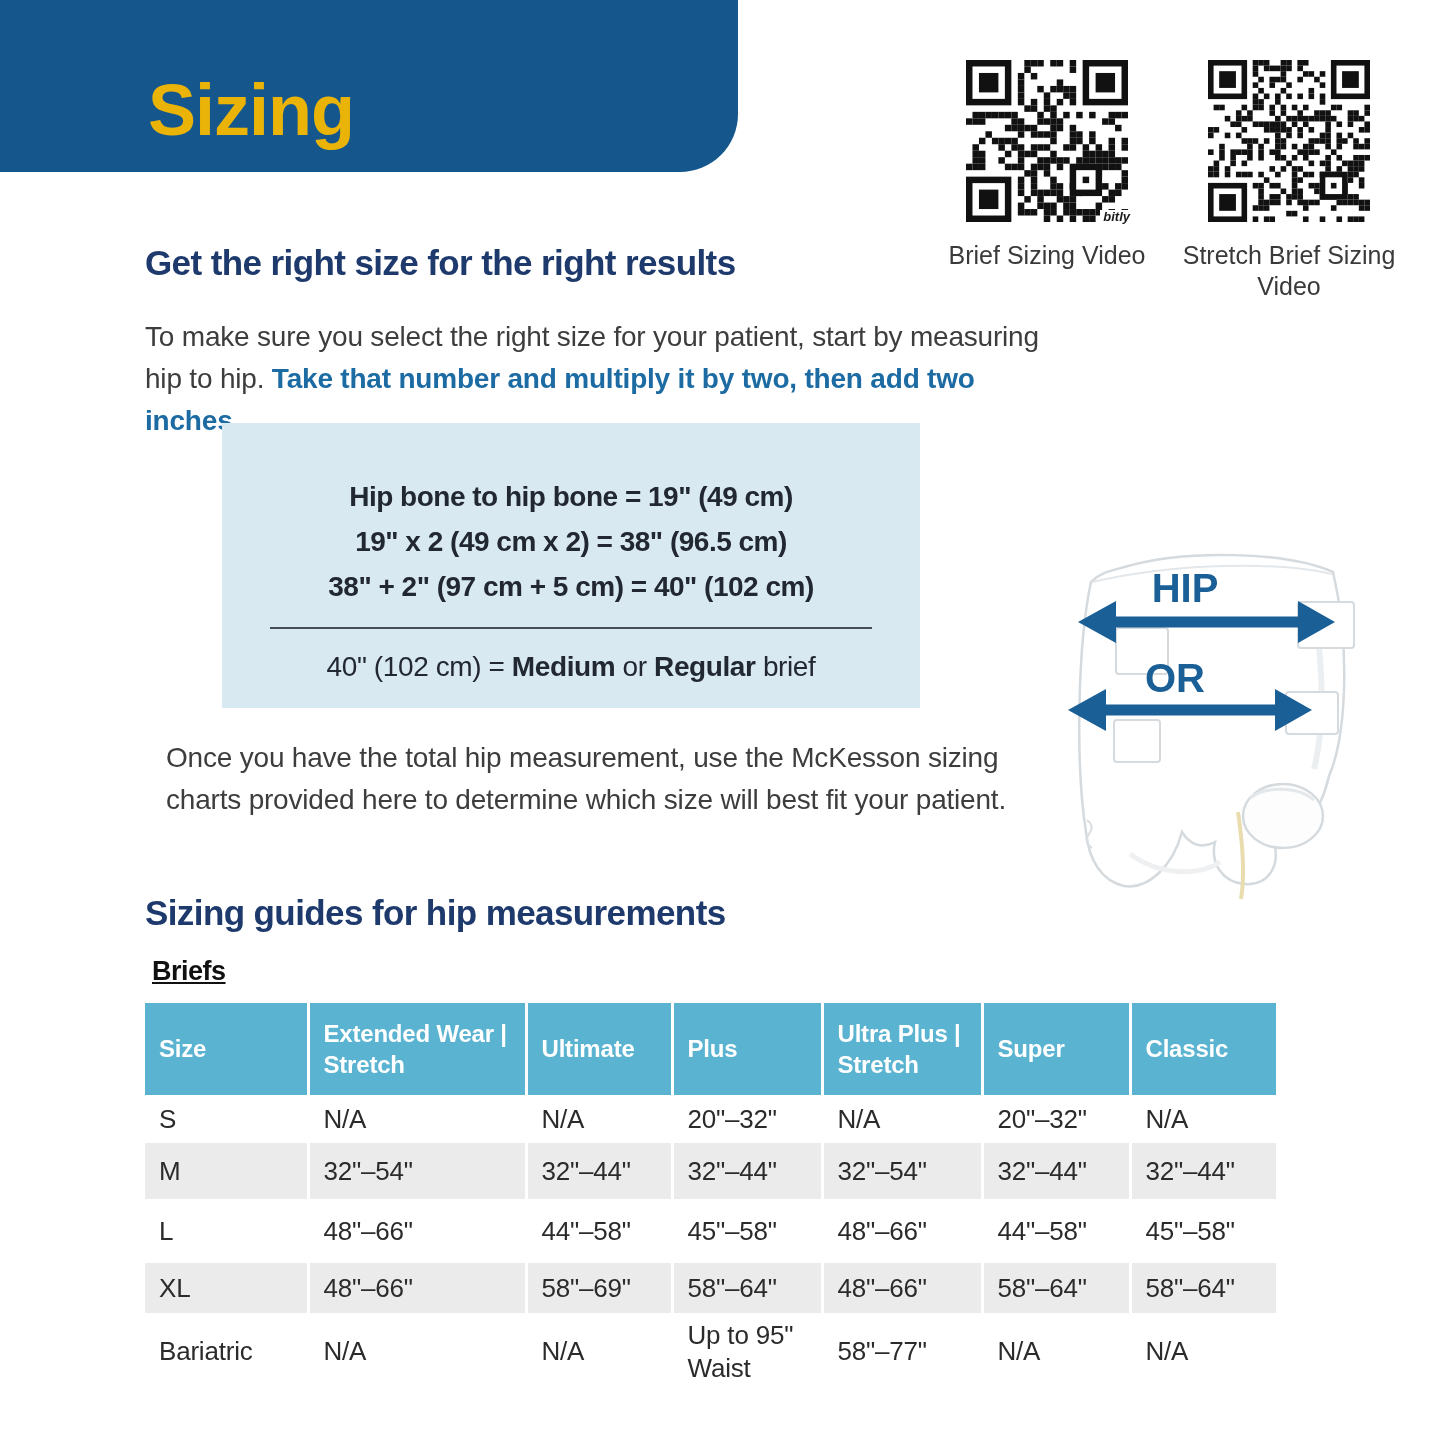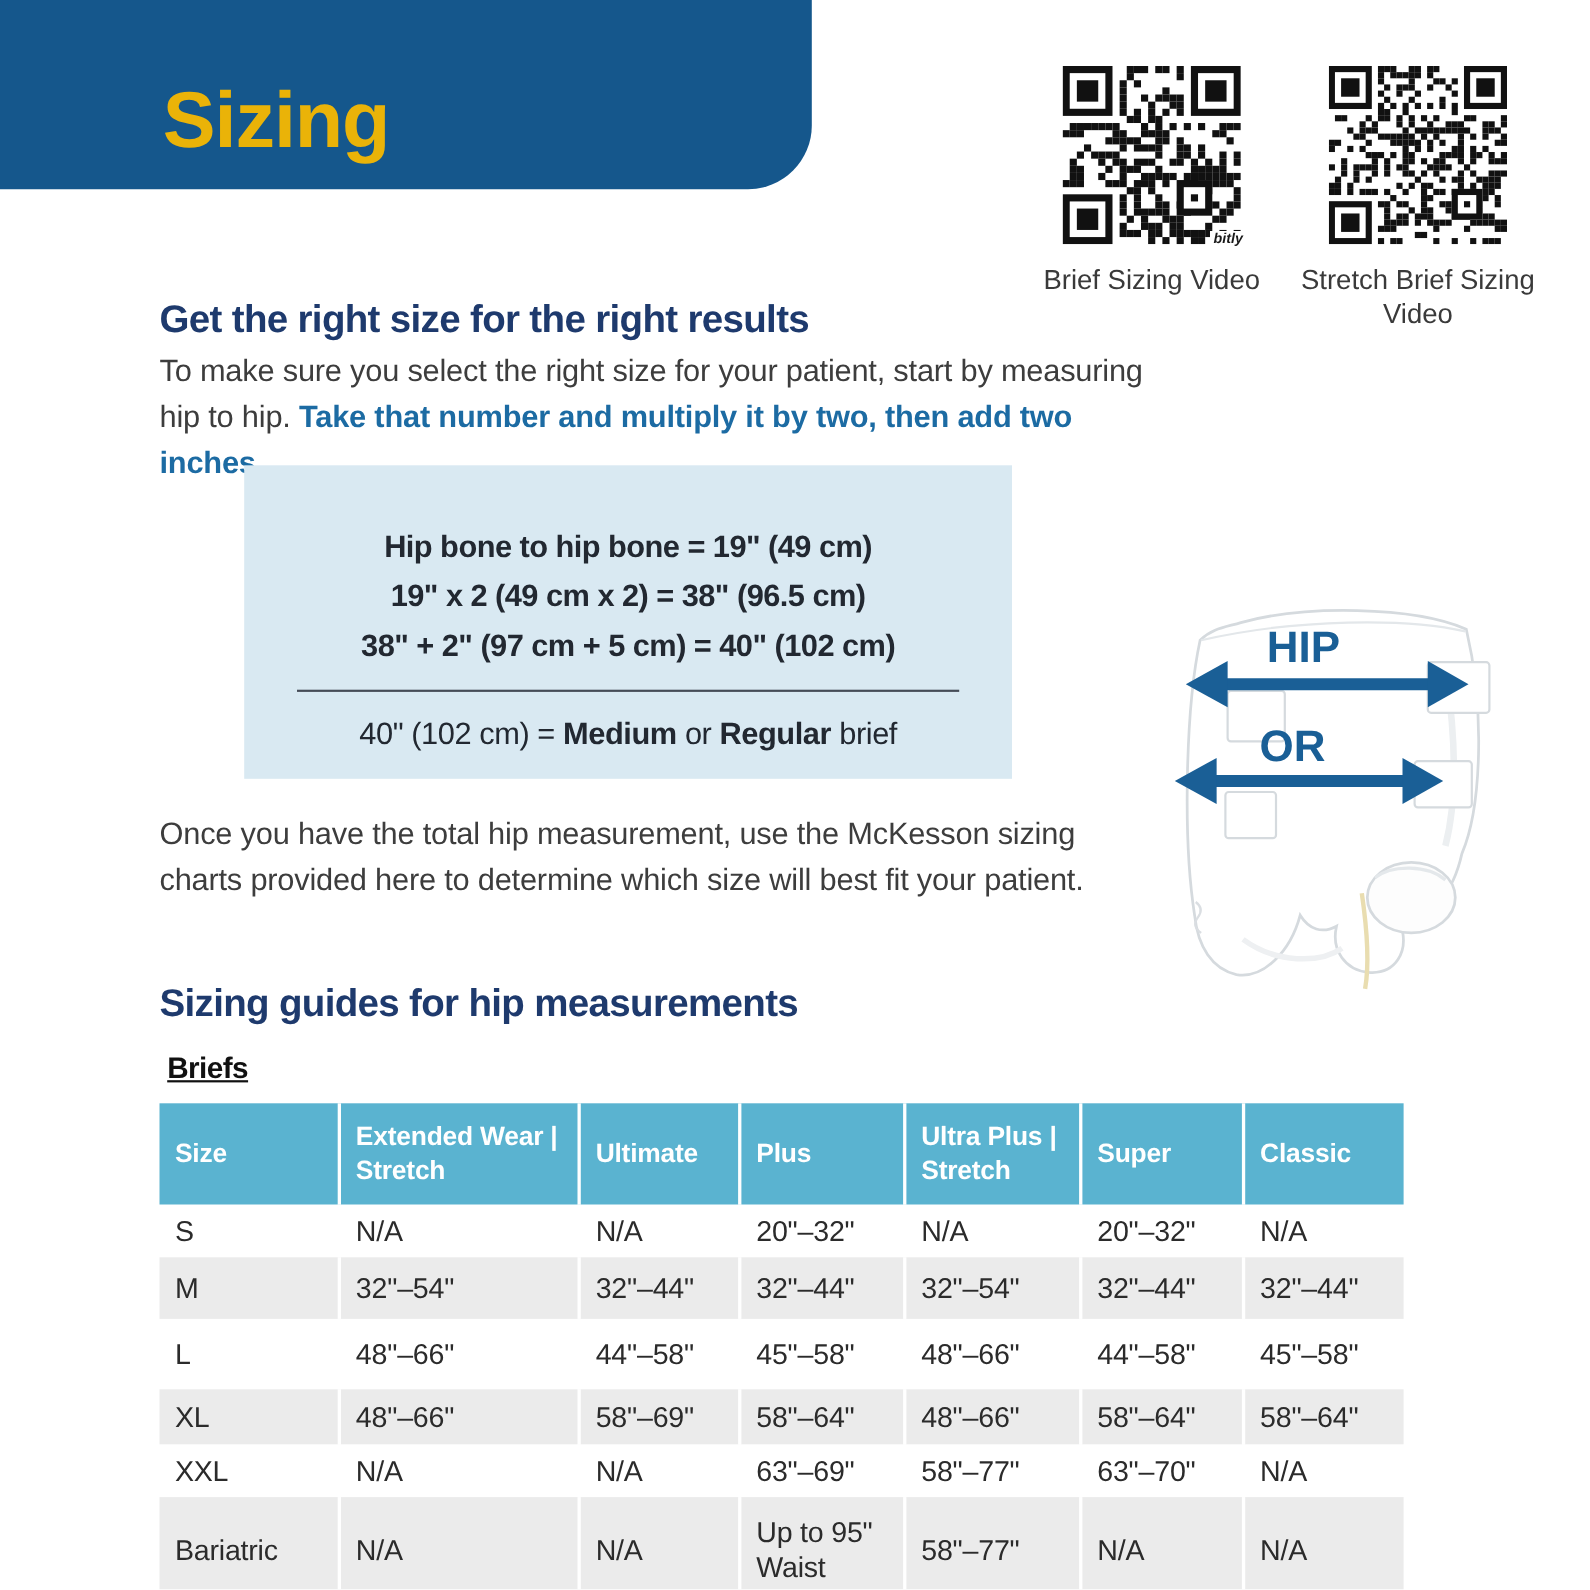--- a/index.html
+++ b/index.html
@@ -40,28 +40,28 @@
     margin-top:18px;
     font-size:25px;color:#3a3a3a;line-height:1.25;
   }
 
   
   .h-section{
     position:absolute;left:145px;margin:0;
     font-size:35px;font-weight:bold;letter-spacing:-0.6px;
     color:#1e3a6d;
   }
-  .h-intro{top:243px;margin-top:28px;}
+  .h-intro{top:243px;}
   .h-guides{top:893px;}
   .para{
     position:absolute;left:145px;margin:0;
     font-size:28px;line-height:1.5;color:#3d3d3d;letter-spacing:-0.2px;
   }
   .para.p-intro{top:316px;width:905px;}
-  .para.p-after{top:737px;width:900px;}
+  .para.p-after{top:737px;width:900px;margin-left:21px;}
   .accent-bold{color:#1c6ba3;font-weight:bold;}
 
   
   .calc-box{
     position:absolute;left:222px;top:423px;
     width:698px;height:285px;
     background:#d9e9f2;
     box-sizing:border-box;
     padding-top:58px;
     text-align:center;
@@ -760,29 +760,20 @@
           <tr>
             <th>XL</th>
             <td>48"–66"</td>
             <td>58"–69"</td>
             <td>58"–64"</td>
             <td>48"–66"</td>
             <td>58"–64"</td>
             <td>58"–64"</td>
           </tr>
           <tr>
-            <th>XXL</th>
-            <td>N/A</td>
-            <td>N/A</td>
-            <td>63"–69"</td>
-            <td>58"–77"</td>
-            <td>63"–70"</td>
-            <td>N/A</td>
-          </tr>
-          <tr>
             <th>Bariatric</th>
             <td>N/A</td>
             <td>N/A</td>
             <td>Up to 95" Waist</td>
             <td>58"–77"</td>
             <td>N/A</td>
             <td>N/A</td>
           </tr>
         </tbody>
     </table>

